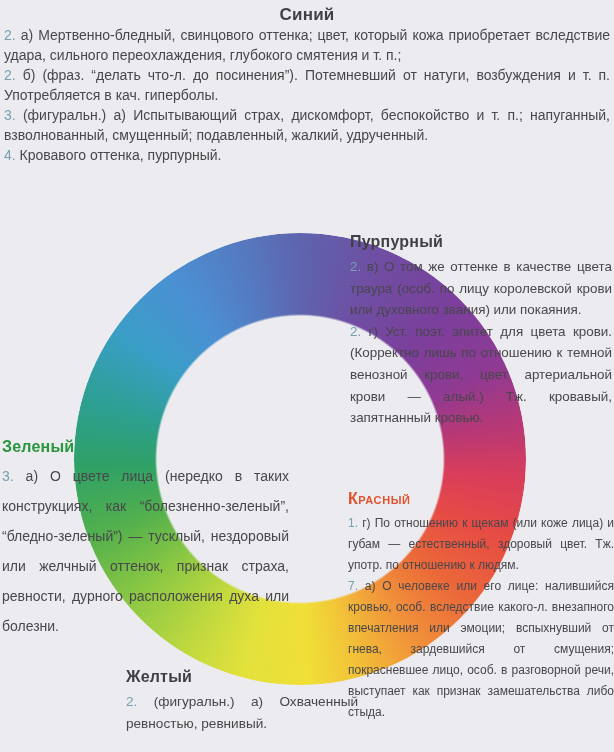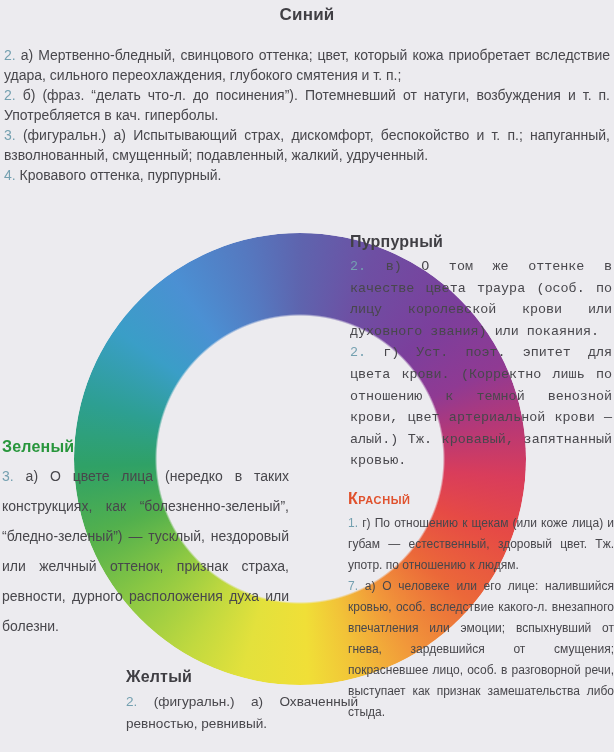--- a/index.html
+++ b/index.html
@@ -8,34 +8,34 @@
     width:614px;height:752px;
     background:#ecebef;
     overflow:hidden;
     font-family:"Liberation Sans","DejaVu Sans",sans-serif;
     color:#48474c;
   }
   .sec{position:absolute;z-index:2;}
   h1,h2{margin:0;padding:0;color:#403f44;}
   .title-main{
     font-size:17px;font-weight:bold;text-align:center;
-    margin-bottom:20px;letter-spacing:.2px;
+    margin-bottom:0;letter-spacing:.2px;
   }
   .title-sub{
     font-size:16px;font-weight:bold;
     margin-bottom:5px;letter-spacing:.2px;
   }
   .title-caps{font-variant:small-caps;letter-spacing:.6px;}
   .para{text-align:justify;margin:0;}
   .num{color:#74a0b0;}
   
   .sec-blue{left:4px;top:5px;width:606px;}
   .sec-blue .para{font-size:14px;line-height:20px;}
   .sec-purple{left:350px;top:233px;width:262px;}
-  .sec-purple .para{font-size:13.4px;line-height:21.6px;font-family:Liberation Mono, monospace;}
+  .sec-purple .para{font-size:13.4px;line-height:21.6px;}
   .sec-green{left:2px;top:438px;width:287px;}
   .sec-green .para{font-size:14px;line-height:30px;}
   .sec-red{left:348px;top:490px;width:266px;}
   .sec-red .para{font-size:12px;line-height:21px;}
   .sec-yellow{left:126px;top:668px;width:232px;}
   .sec-yellow .para{font-size:13.6px;line-height:21.5px;}
   
   .ring{
     position:absolute;z-index:1;
     left:74px;top:233px;width:452px;height:452px;

